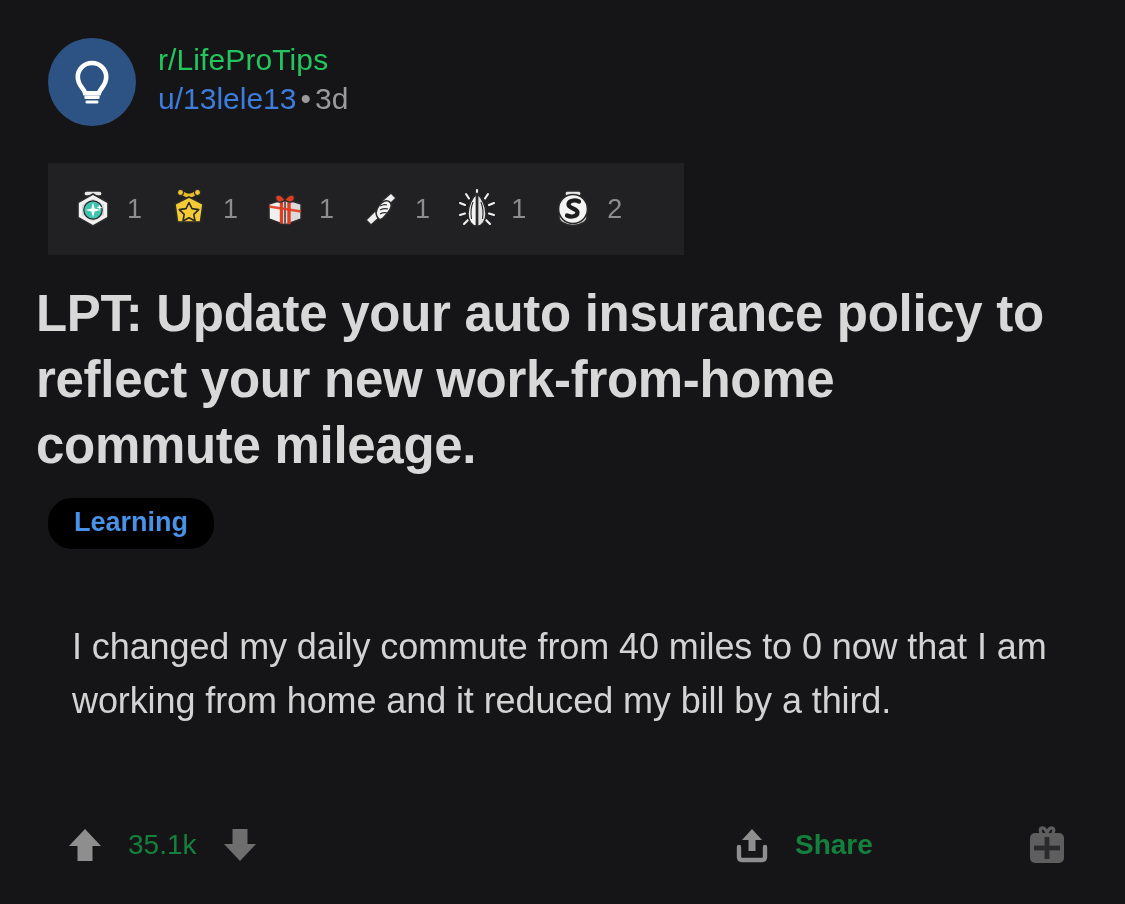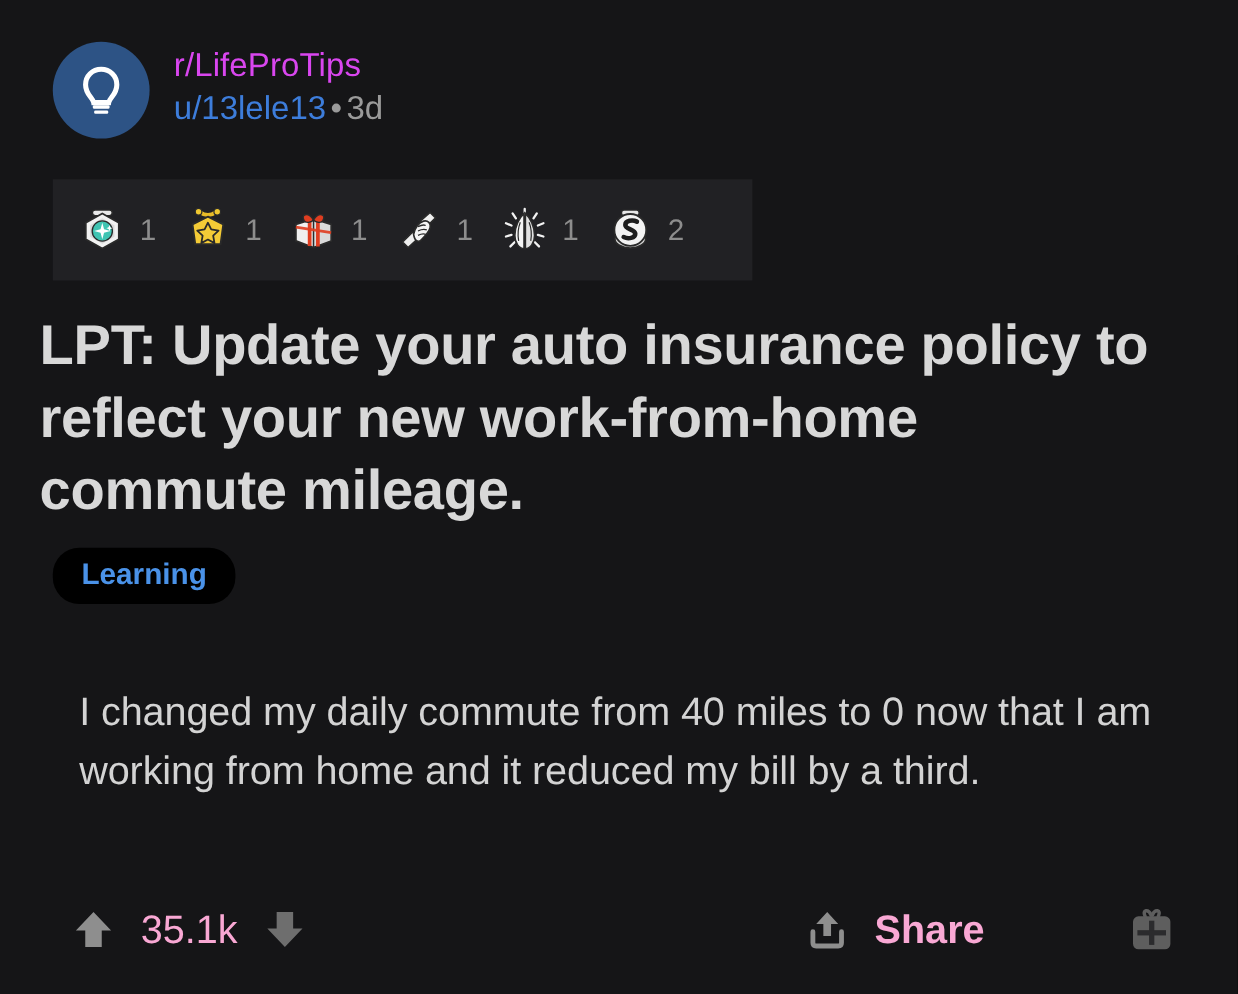--- a/index.html
+++ b/index.html
@@ -37,21 +37,21 @@
   .avatar svg { display: block; }
   .header-text {
     margin-left: 22px;
     display: flex;
     flex-direction: column;
     justify-content: center;
     padding-top: 4px;
   }
   .subreddit-name {
     font-size: 30px;
-    color: #d946ef;
+    color: #22c55e;
     font-weight: 400;
     line-height: 1.22;
     letter-spacing: .1px;
     white-space: nowrap;
   }
   .byline {
     margin-top: 2px;
     font-size: 30px;
     line-height: 1.22;
     white-space: nowrap;
@@ -146,22 +146,22 @@
     top: 0;
     height: 66px;
   }
   .grp-vote    { left: 16px; }
   .grp-comment { left: 373px; }
   .grp-share   { left: 683px; }
   .grp-award   { left: 975px; }
 
   .action-icon { display: block; }
   .action-label {
-    font-size: 36px;
-    color: #f9a8d4;
+    font-size: 28px;
+    color: #15803d;
     font-weight: 400;
   }
   .action-label.bold { font-weight: 700; }
   .vote-count { margin: 0 22px; }
   .comment-count { margin-left: 22px; }
   .share-label { margin-left: 22px; }
 </style>
 </head>
 <body>
 

